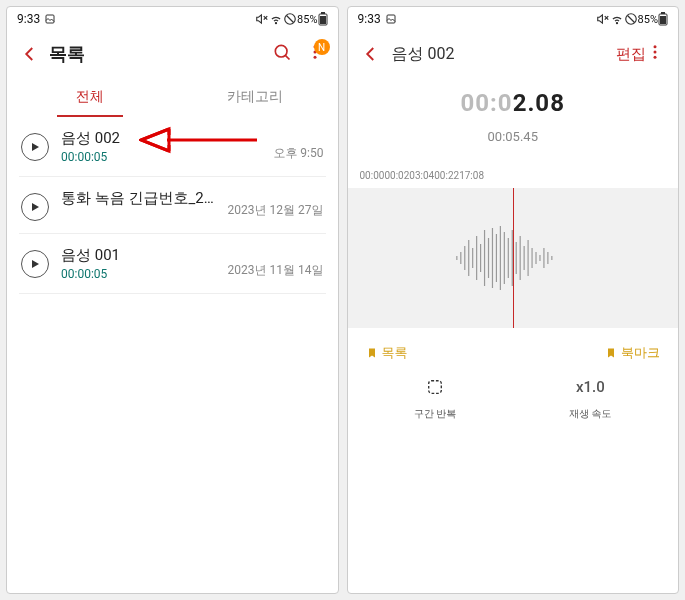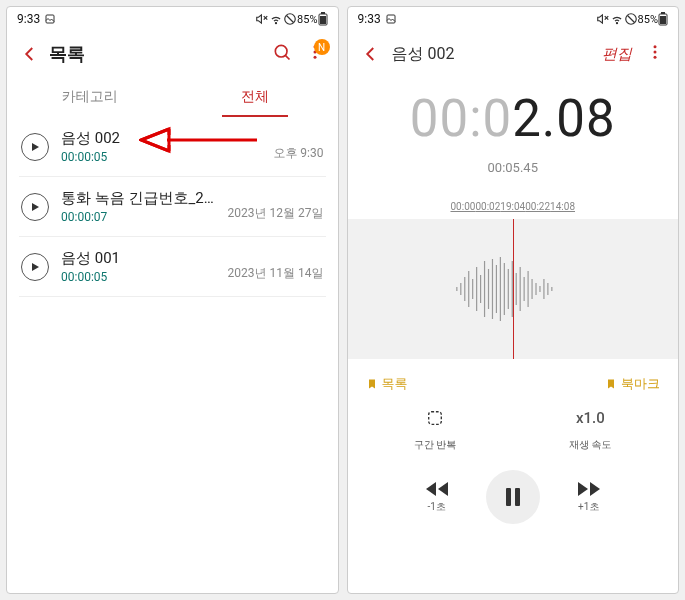--- a/index.html
+++ b/index.html
@@ -79,34 +79,34 @@
   .row-date { font-size:12px; color:#888; align-self:flex-end; margin-bottom:2px;}
   .arrow-overlay {
     position:absolute; left:120px; top:8px; pointer-events:none;
   }
 
   
   .player-header {
     height:46px; display:flex; align-items:center; padding:0 8px;
   }
   .player-title { font-size:16px; color:#333; margin-left:6px;}
-  .player-actions { margin-left:auto; display:flex; align-items:center; gap:14px; padding-right:6px;font-style:italic;}
+  .player-actions { margin-left:auto; display:flex; align-items:center; gap:0; padding-right:6px;}
   .edit-btn { color:#c62828; font-size:15px; font-weight:500;}
   .time-big {
     text-align:center; margin-top:12px;
-    font-size:51px; font-weight:400; letter-spacing:1px;
+    font-size:24px; font-weight:700; letter-spacing:1px;
   }
   .time-big .grey { color:#bbb; }
   .time-big .dark { color:#222; }
   .time-total { text-align:center; color:#888; font-size:13px; margin-top:12px;}
   .ruler {
     margin-top:26px; height:16px; position:relative;
     font-size:10px; color:#888;
   }
-  .ruler-labels { display:flex; justify-content:center; padding:0 6px;text-decoration:underline;}
+  .ruler-labels { display:flex; justify-content:flex-start; padding:0 12px;}
   .wave-area {
     height:140px; background:#f1f1f1; position:relative; margin-top:2px;
   }
   .wave-svg { position:absolute; left:0; right:0; top:30px; height:80px; width:100%;}
   .playhead { position:absolute; top:0; bottom:0; left:50%; width:1px; background:#c62828;}
   .bm-row {
     display:flex; justify-content:space-between; padding:16px 18px 8px;
     font-size:13px; color:#d4a017;
   }
   .bm-row span { display:flex; align-items:center; gap:4px;}
@@ -180,55 +180,54 @@
             <circle cx="12" cy="5" r="2"></circle>
             <circle cx="12" cy="12" r="2"></circle>
             <circle cx="12" cy="19" r="2"></circle>
           </svg>
         <span class="badge-dot">N</span>
       </div>
     </div>
   </div>
 
   <div class="tabs">
+    <div class="tab active">전체</div>
     <div class="tab">카테고리</div>
-    <div class="tab active">전체</div>
   </div>
 
   <div class="list">
 
     <div class="row">
       <div class="play-circle">
         <svg width="10" height="10" viewBox="0 0 10 10">
             <polygon points="2,1 9,5 2,9" fill="#333"></polygon>
           </svg>
       </div>
       <div class="row-main">
         <div class="row-title">음성 002</div>
         <div class="row-sub">00:00:05</div>
       </div>
-      <div class="row-date">오후 9:30</div>
+      <div class="row-date">오후 9:50</div>
       <svg class="arrow-overlay" width="120" height="30" viewBox="0 0 120 30">
         <line x1="118" y1="15" x2="28" y2="15" stroke="#d00" stroke-width="3"></line>
         <polygon points="2,15 30,4 30,10 30,20 30,26" fill="none" stroke="#d00" stroke-width="3"></polygon>
         <polyline points="30,4 2,15 30,26" fill="none" stroke="#d00" stroke-width="3"></polyline>
         <line x1="30" y1="4" x2="30" y2="10" stroke="#d00" stroke-width="3"></line>
         <line x1="30" y1="26" x2="30" y2="20" stroke="#d00" stroke-width="3"></line>
       </svg>
     </div>
 
     <div class="row">
       <div class="play-circle">
         <svg width="10" height="10" viewBox="0 0 10 10">
             <polygon points="2,1 9,5 2,9" fill="#333"></polygon>
           </svg>
       </div>
       <div class="row-main">
         <div class="row-title">통화 녹음 긴급번호_231227_100723</div>
-        <div class="row-sub">00:00:07</div>
       </div>
       <div class="row-date">2023년 12월 27일</div>
     </div>
 
     <div class="row">
       <div class="play-circle">
         <svg width="10" height="10" viewBox="0 0 10 10">
             <polygon points="2,1 9,5 2,9" fill="#333"></polygon>
           </svg>
       </div>
@@ -295,23 +294,23 @@
 
   <div class="time-big">
     <span class="grey">00:0</span><span class="dark">2.08</span>
   </div>
   <div class="time-total">00:05.45</div>
 
   <div class="ruler">
     <div class="ruler-labels">
       <span>00:00</span>
       <span>00:02</span>
-      <span>19:04</span>
+      <span>03:04</span>
       <span>00:22</span>
-      <span>14:08</span>
+      <span>17:08</span>
     </div>
   </div>
 
   <div class="wave-area">
     <svg class="wave-svg" viewBox="0 0 334 80" preserveAspectRatio="none">
       <g stroke="#999" stroke-width="1.2">
         <line x1="110" y1="38" x2="110" y2="42"></line>
         <line x1="114" y1="34" x2="114" y2="46"></line>
         <line x1="118" y1="28" x2="118" y2="52"></line>
         <line x1="122" y1="22" x2="122" y2="58"></line>
@@ -362,35 +361,13 @@
           <rect x="5" y="3" width="14" height="14" rx="3" stroke-dasharray="3 2"></rect>
         </svg>
       <span>구간 반복</span>
     </div>
     <div class="ctrl-col">
       <span style="font-size:15px;font-weight:500;">x1.0</span>
       <span>재생 속도</span>
     </div>
   </div>
 
-  <div class="ctrl-row2">
-    <div class="seek-col">
-      <svg width="26" height="18" viewBox="0 0 26 18" fill="#333">
-          <polygon points="12,2 2,9 12,16"></polygon>
-          <polygon points="24,2 14,9 24,16"></polygon>
-        </svg>
-      <div class="small-txt">-1초</div>
-    </div>
-    <div class="big-play">
-      <svg width="18" height="20" viewBox="0 0 18 20" fill="#333">
-          <rect x="2" y="1" width="5" height="18" rx="1"></rect>
-          <rect x="11" y="1" width="5" height="18" rx="1"></rect>
-        </svg>
-    </div>
-    <div class="seek-col">
-      <svg width="26" height="18" viewBox="0 0 26 18" fill="#333">
-          <polygon points="2,2 12,9 2,16"></polygon>
-          <polygon points="14,2 24,9 14,16"></polygon>
-        </svg>
-      <div class="small-txt">+1초</div>
-    </div>
-  </div>
 </div>
 
 </body></html>

